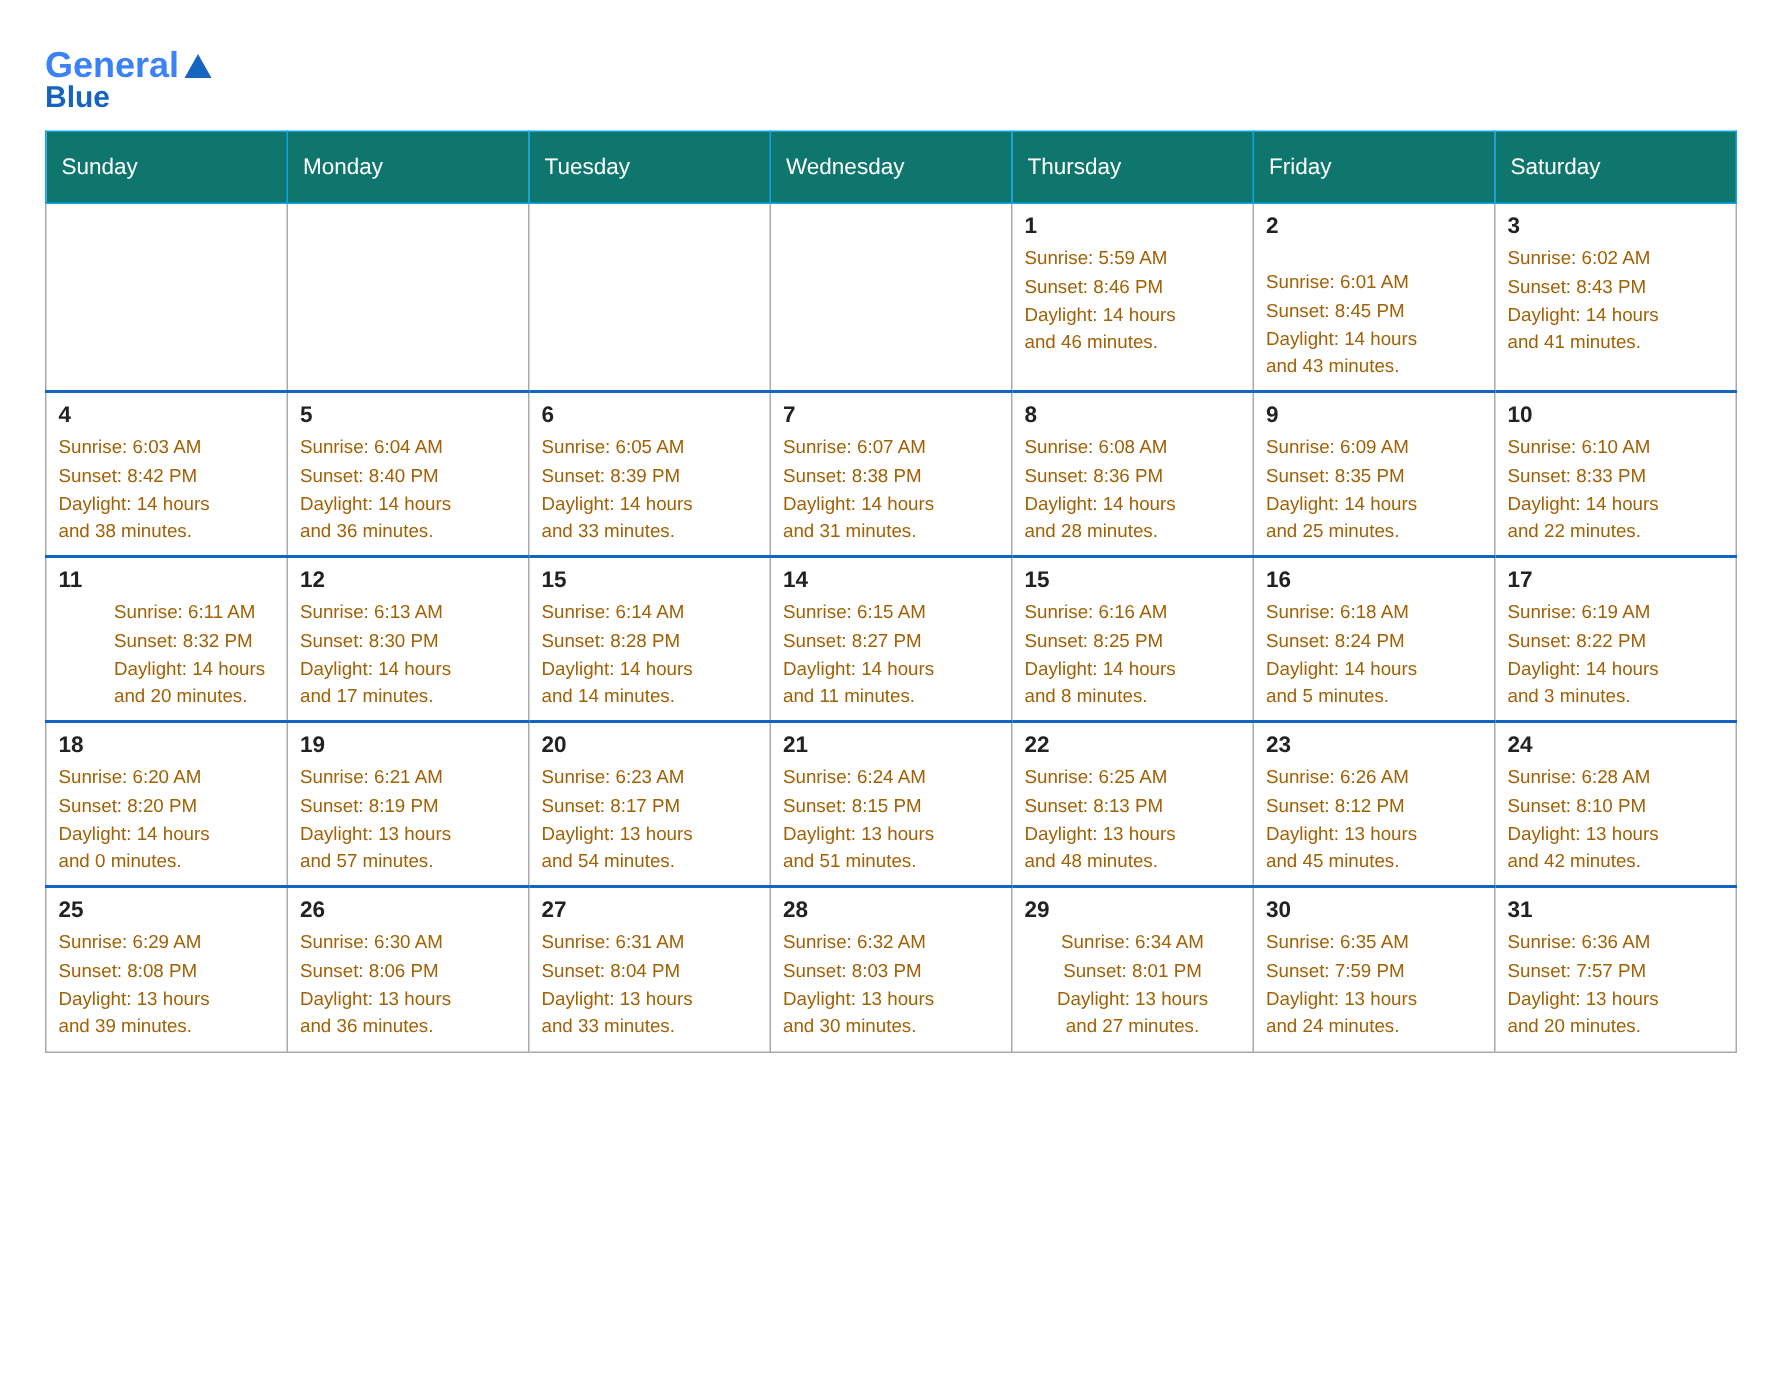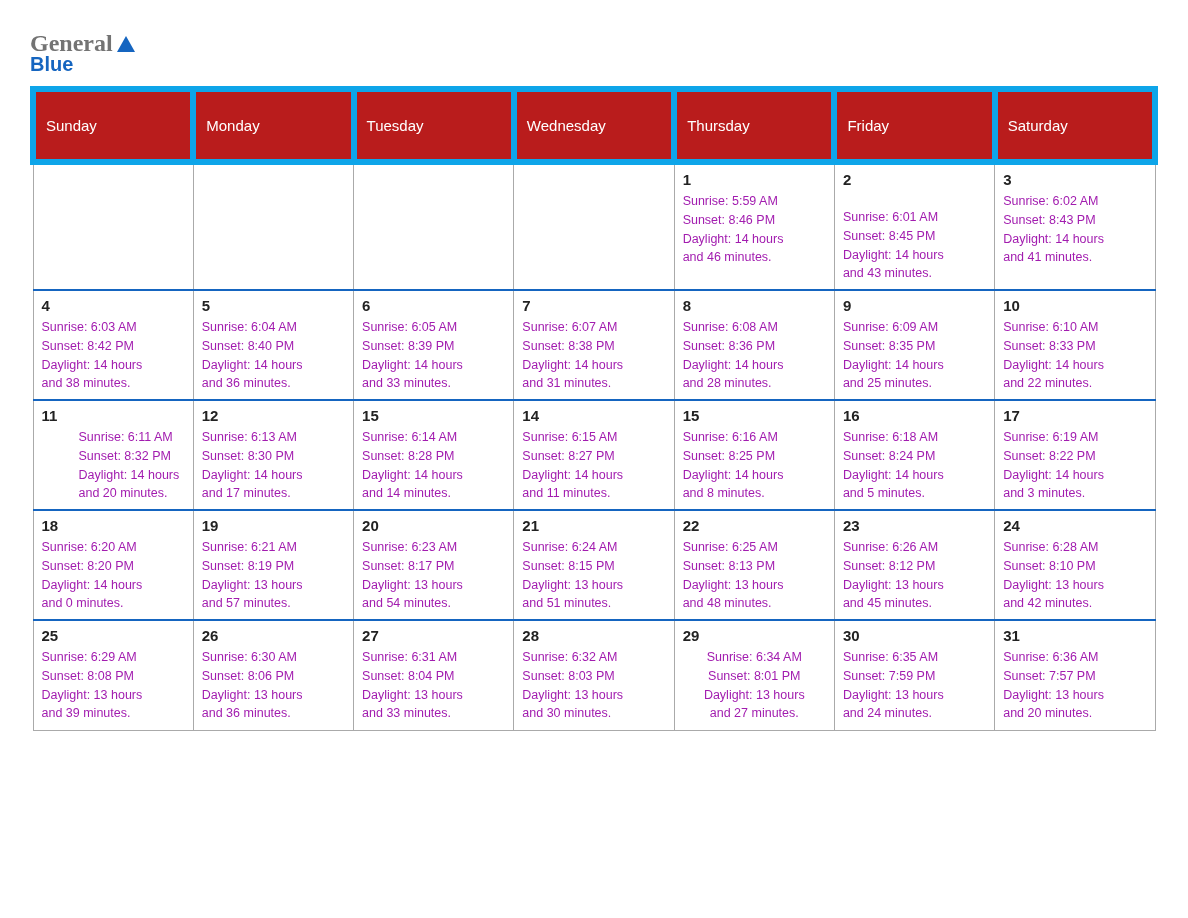--- a/index.html
+++ b/index.html
@@ -37,64 +37,64 @@
       font-size: 20px;
       color: #333;
       margin-top: 2px;
     }
     .calendar {
       width: 100%;
       border-collapse: collapse;
       margin-top: 8px;
     }
     .calendar th {
-      background: #b91c1c;
+      background: #0f766e;
       color: #fff;
-      padding: 25px 10px;
+      padding: 15px 10px;
       font-size: 15px;
       font-weight: normal;
       text-align: left;
-      border: 6px solid #0ea5e9;
+      border: 1px solid #0ea5e9;
     }
     .calendar td {
       vertical-align: top;
       border: 1px solid #aaa;
       padding: 6px 8px;
       width: 14.28%;
       height: 110px;
       font-size: 13px;
       color: #333;
     }
     .day-num {
       font-size: 15px;
       font-weight: bold;
       color: #222;
       margin-bottom: 4px;
       display: block;
     }
     .day-info {
       font-size: 12.5px;
-      color: #a21caf;
+      color: #a16207;
       line-height: 1.5;
     }
     .empty-cell {
       background: #fff;
     }
     .row-divider td {
       border-top: 2px solid #1565c0;
     }
   </style>
 </head>
 <body>
 
 <div class="header">
   <div class="logo">
   <div style="display:flex; flex-direction:column; align-items:flex-start;">
     <div style="display:flex; align-items:center;">
-      <span style="color:#737373; font-size:24px; font-weight:bold;font-family:Liberation Serif, serif;">General</span>
+      <span style="color:#3b82f6; font-size:24px; font-weight:bold;">General</span>
       <svg width="20" height="20" viewBox="0 0 20 20" style="margin-left:3px; margin-top:2px;">
         <polygon points="10,1 19,17 1,17" fill="#1565c0"></polygon>
       </svg>
     </div>
     <span style="color:#1565c0; font-size:20px; font-weight:bold; margin-top:-4px;">Blue</span>
   </div>
 </div>
   <div class="title-block">
     <div class="month-title"></div>
     <div class="location"></div>

